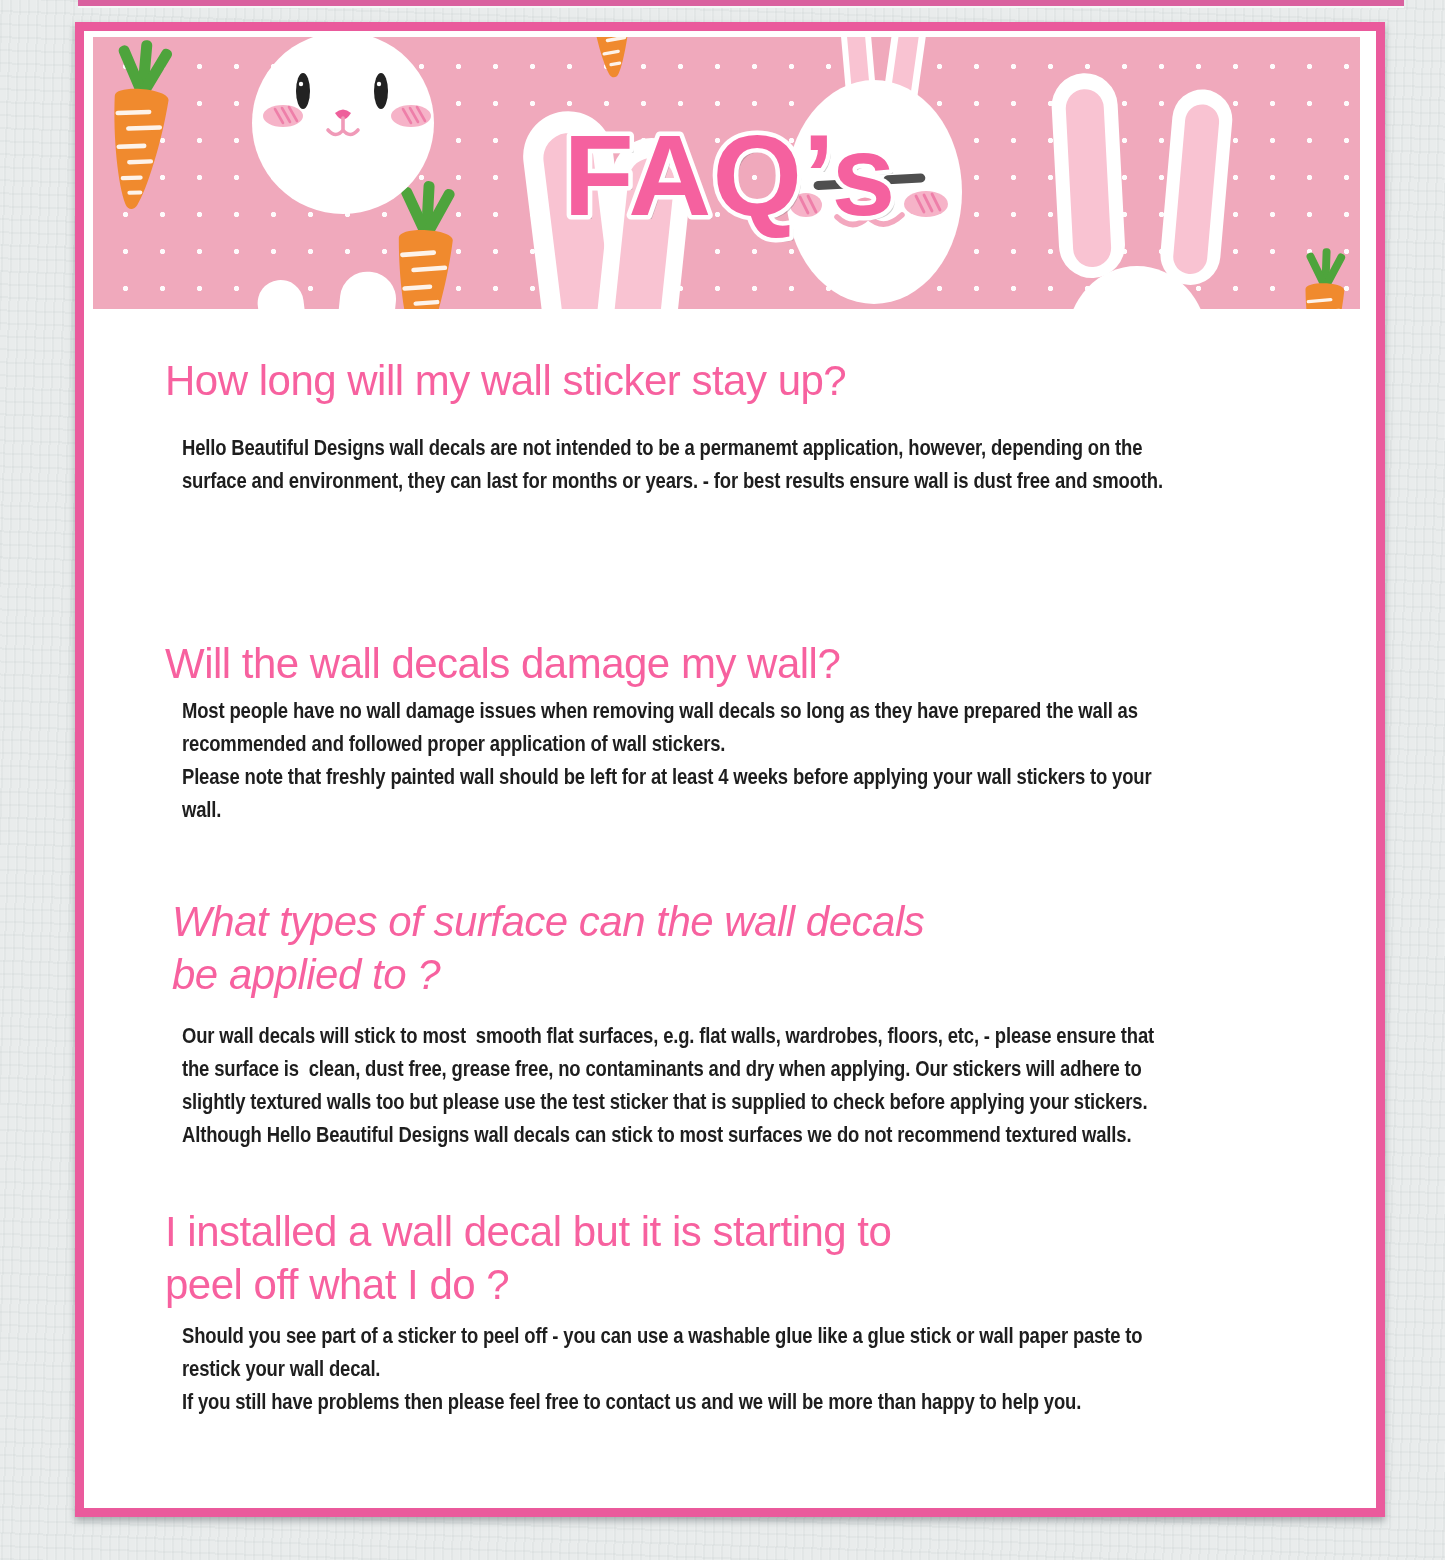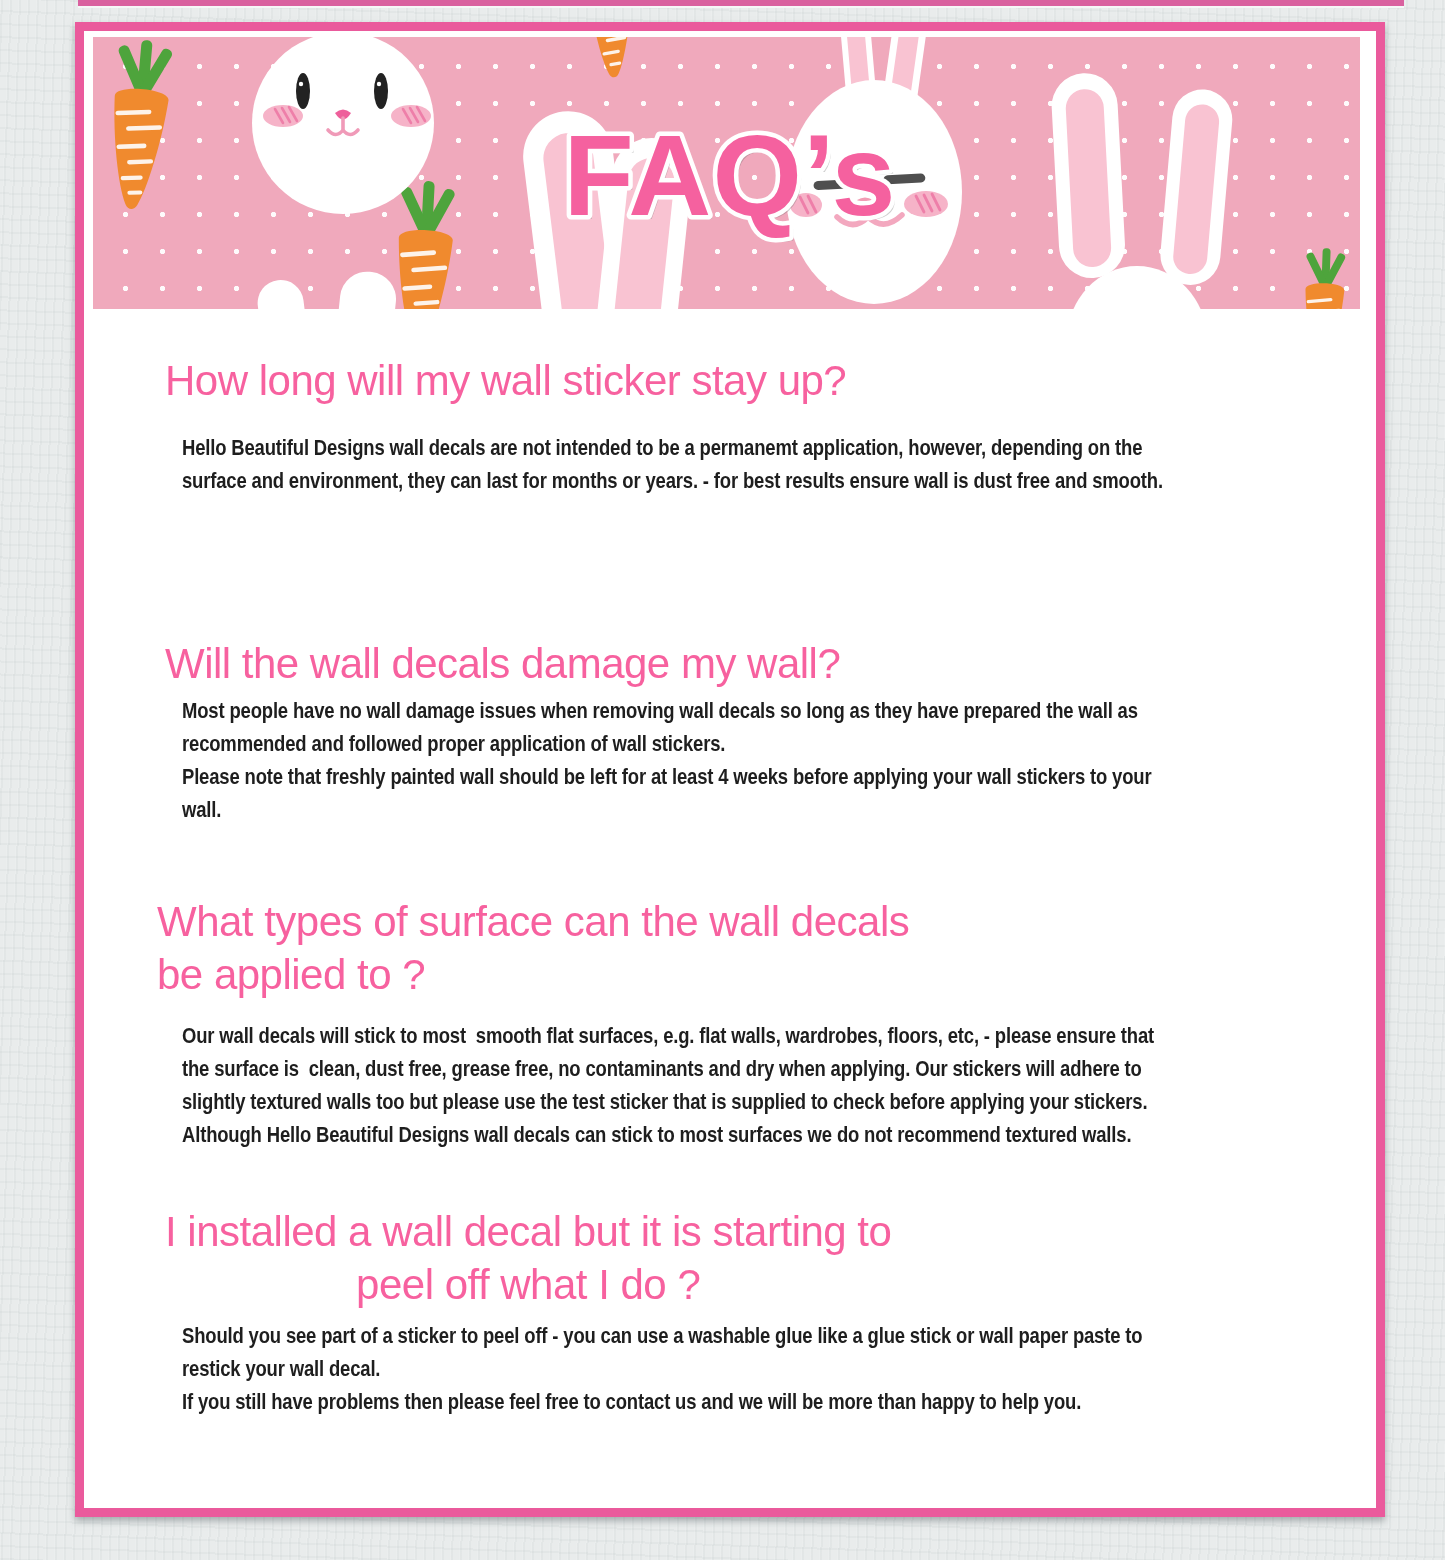--- a/index.html
+++ b/index.html
@@ -36,22 +36,22 @@
     color:#f7619f;white-space:pre-wrap;
   }
   .faq-answer{
     font-size:22px;line-height:33px;font-weight:700;letter-spacing:-.2px;
     color:#1e1e1e;white-space:pre-wrap;width:1400px;
     transform:scaleX(.84);transform-origin:left top;
   }
   
   .q1{left:81px;top:323px;}  .a1{left:98px;top:400px;}
   .q2{left:81px;top:606px;}  .a2{left:98px;top:663px;}
-  .q3{left:73px;top:864px;}  .a3{left:98px;top:988px;}
-  .q4{left:81px;top:1174px;text-align:center;} .a4{left:98px;top:1288px;}
+  .q3{left:88px;top:864px;font-style:italic;}  .a3{left:98px;top:988px;}
+  .q4{left:81px;top:1174px;} .a4{left:98px;top:1288px;}
   .banner-title-group{font-family:"Liberation Sans", sans-serif;}
 </style>
 </head>
 <body>
 
 <div class="screen">
 
   <div class="prev-card-edge"></div>
 
   <div class="faq-card">

